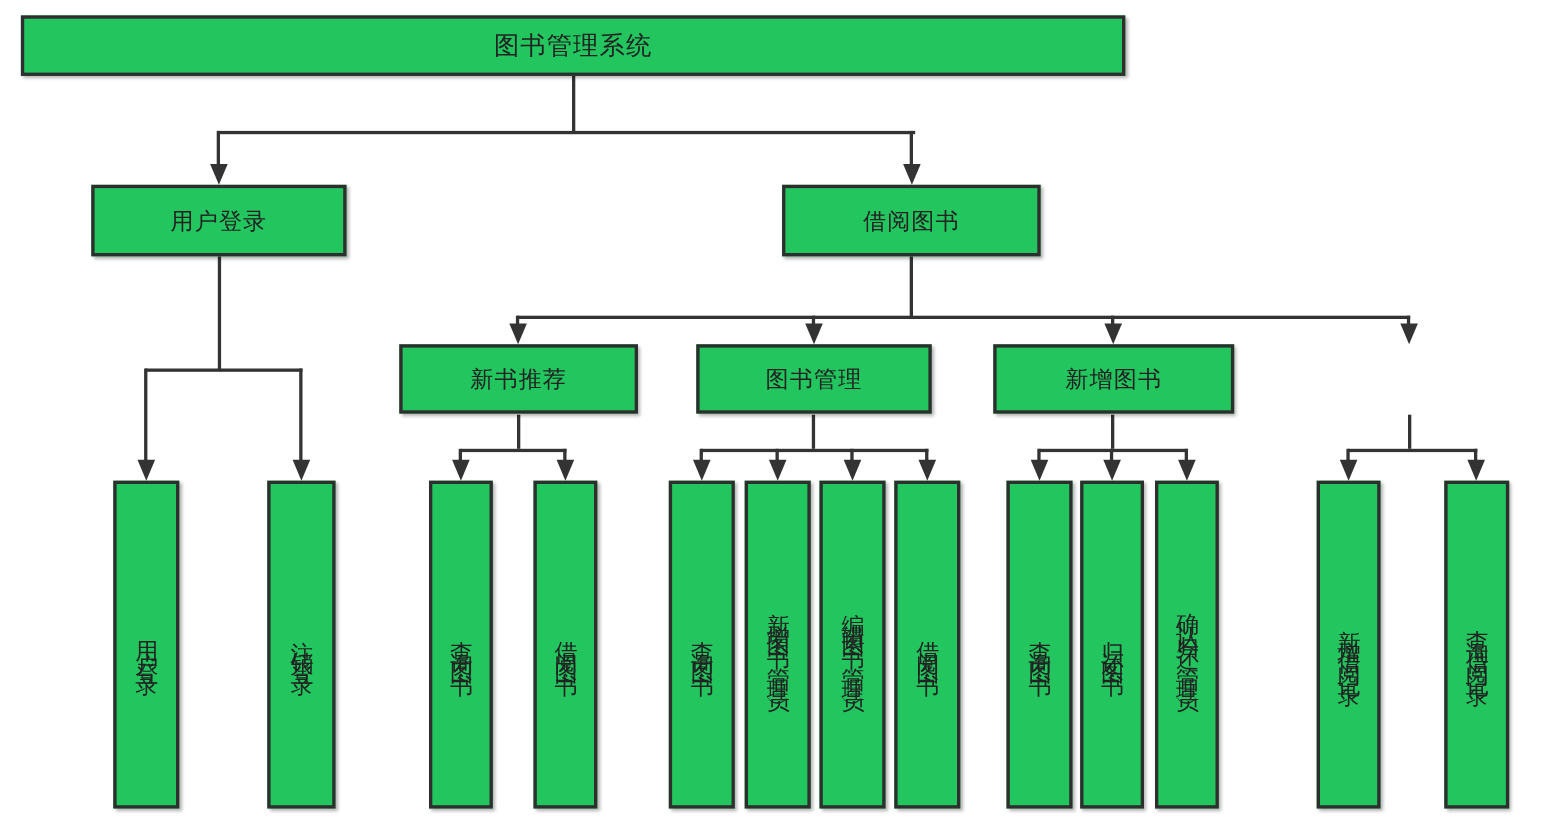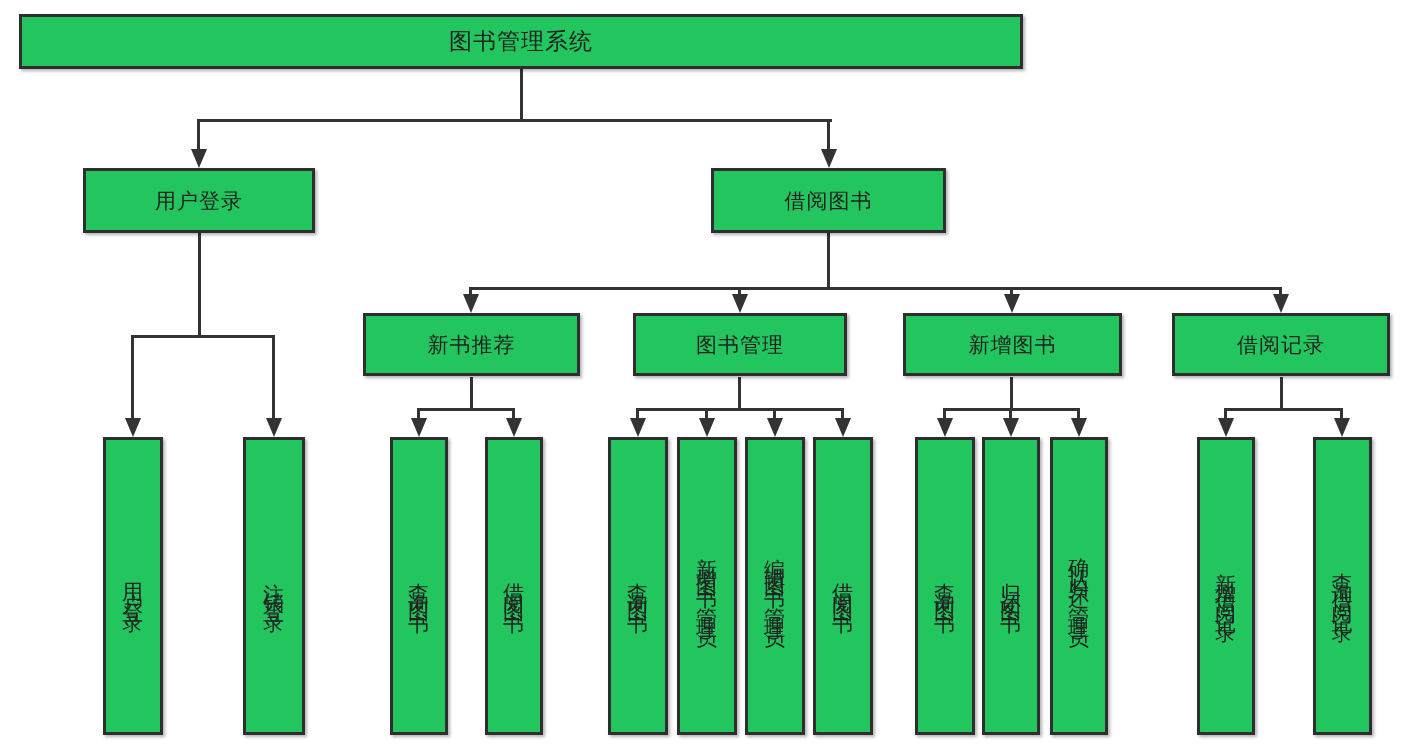--- a/index.html
+++ b/index.html
@@ -117,23 +117,20 @@
 
   <div class="node node-h" style="left:363px;top:313px;width:217px;height:63px">
     <span>新书推荐</span>
   </div>
   <div class="node node-h" style="left:633px;top:313px;width:214px;height:63px">
     <span>图书管理</span>
   </div>
   <div class="node node-h" style="left:903px;top:313px;width:219px;height:63px">
     <span>新增图书</span>
   </div>
-  <div class="node node-h" style="left:1172px;top:313px;width:218px;height:63px">
-    <span>借阅记录</span>
-  </div>
 
   <div class="node node-v" style="left:103px;top:437px;width:60px;height:298px">
     <span>用户登录</span>
   </div>
   <div class="node node-v" style="left:243px;top:437px;width:62px;height:298px">
     <span>注销登录</span>
   </div>
 
   <div class="node node-v" style="left:390px;top:437px;width:58px;height:298px">
     <span>查询图书</span>

